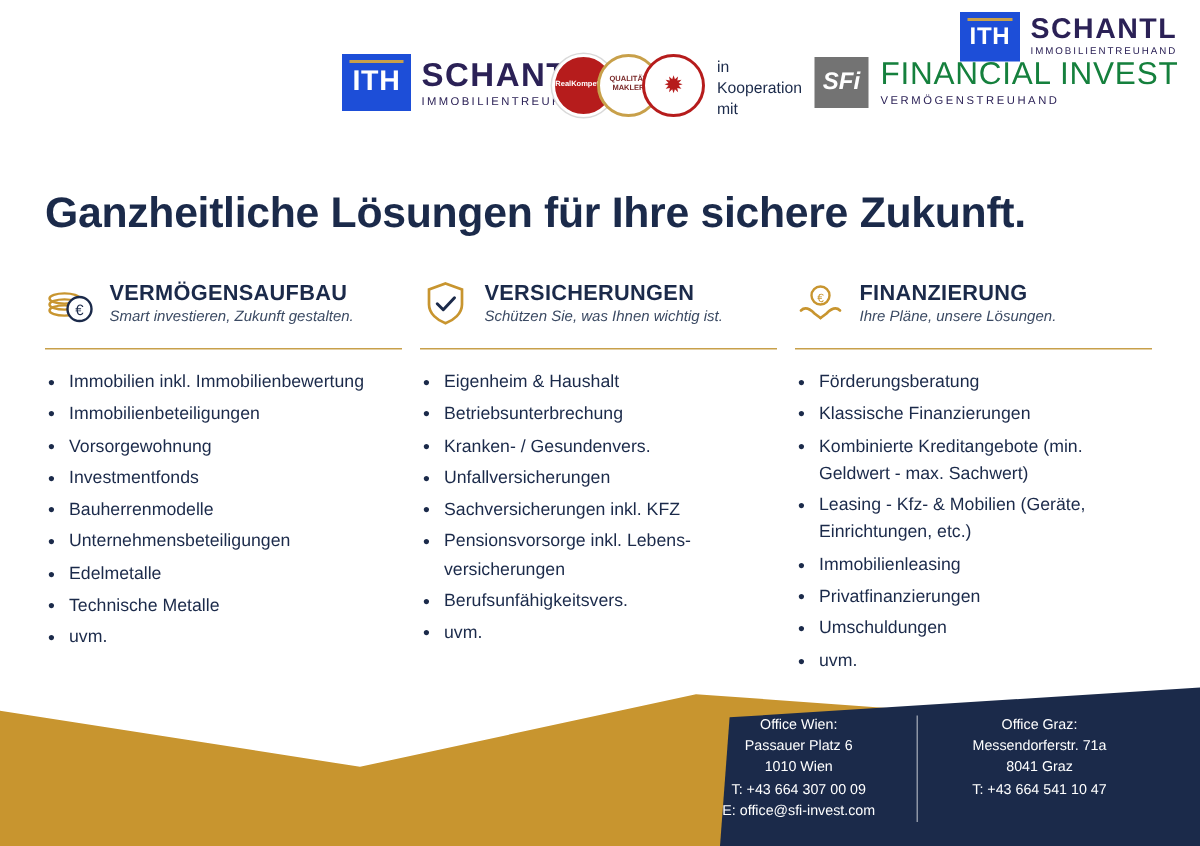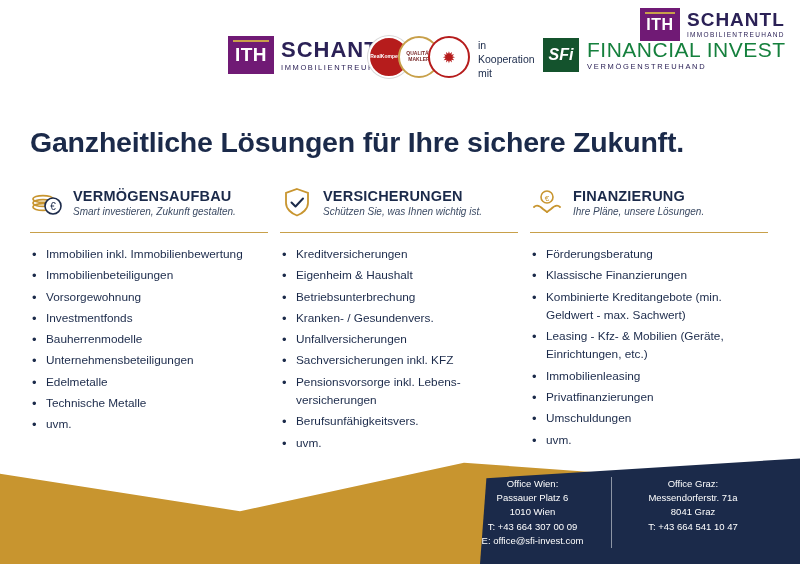--- a/index.html
+++ b/index.html
@@ -26,21 +26,21 @@
   .logo-ith-main {
     position: absolute;
     left: 228px;
     top: 36px;
     display: flex;
     align-items: center;
   }
   .ith-mark {
     width: 46px;
     height: 38px;
-    background: #701a75;
+    background: #1d4ed8;
     color: #ffffff;
     display: flex;
     align-items: center;
     justify-content: center;
     font-weight: bold;
     font-size: 19px;
     letter-spacing: 0.5px;
     position: relative;
   }
   .ith-mark .bar-top {
@@ -128,21 +128,21 @@
   .logo-sfi {
     position: absolute;
     left: 543px;
     top: 38px;
     display: flex;
     align-items: center;
   }
   .sfi-mark {
     width: 36px;
     height: 34px;
-    background: #14532d;
+    background: #737373;
     color: #ffffff;
     display: flex;
     align-items: center;
     justify-content: center;
     font-weight: bold;
     font-size: 16px;
     font-style: italic;
   }
   .sfi-text {
     margin-left: 8px;
@@ -403,21 +403,20 @@
           <path d="M11.5 17.5 L15.5 21.5 L23 13.5" fill="none" stroke="#1b2a4a" stroke-width="2" stroke-linecap="round" stroke-linejoin="round"></path>
         </svg>
       </div>
       <div>
         <div class="col-title">VERSICHERUNGEN</div>
         <div class="col-sub">Schützen Sie, was Ihnen wichtig ist.</div>
       </div>
     </div>
     <div class="rule"></div>
     <ul class="items">
-      <li>Kreditversicherungen</li>
       <li>Eigenheim &amp; Haushalt</li>
       <li>Betriebsunterbrechung</li>
       <li>Kranken- / Gesundenvers.</li>
       <li>Unfallversicherungen</li>
       <li>Sachversicherungen inkl. KFZ</li>
       <li>Pensionsvorsorge inkl. Lebens-versicherungen</li>
       <li>Berufsunfähigkeitsvers.</li>
       <li>uvm.</li>
     </ul>
   </div>

